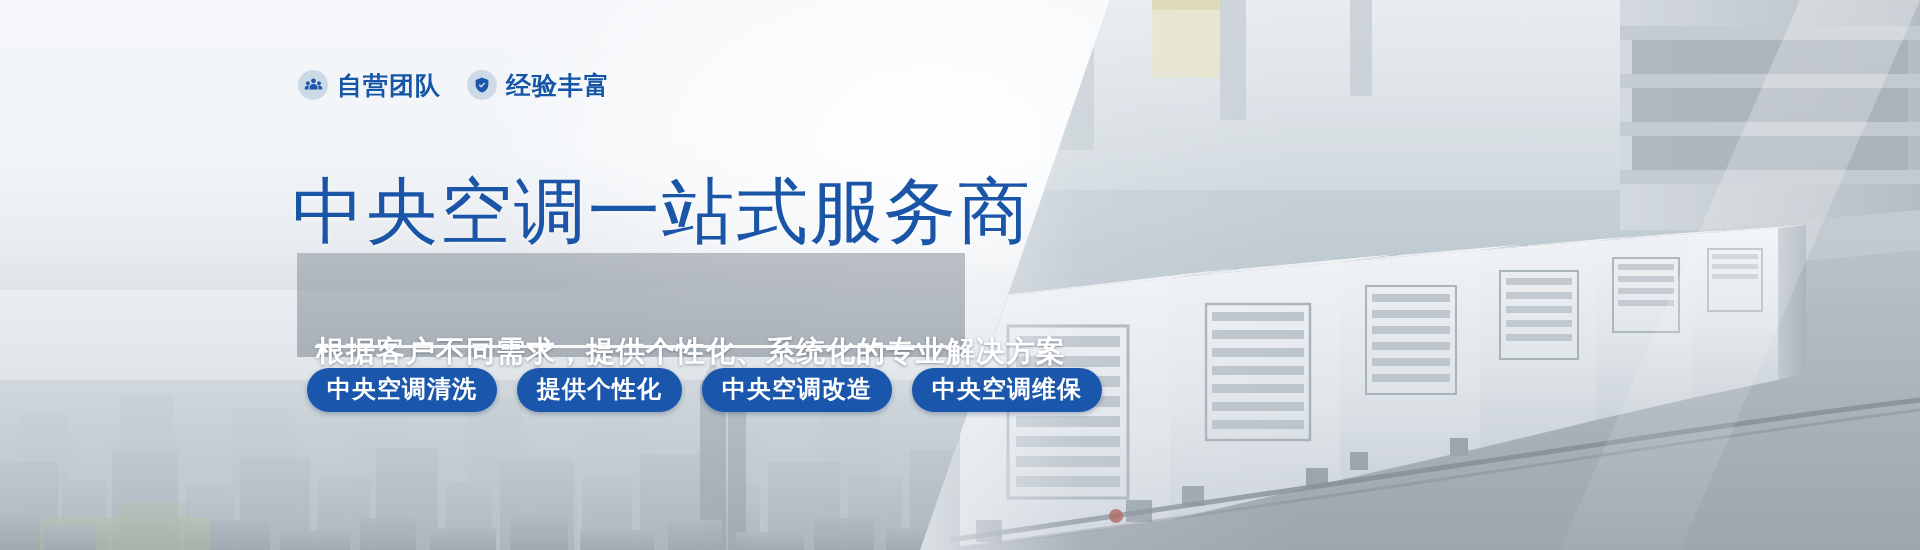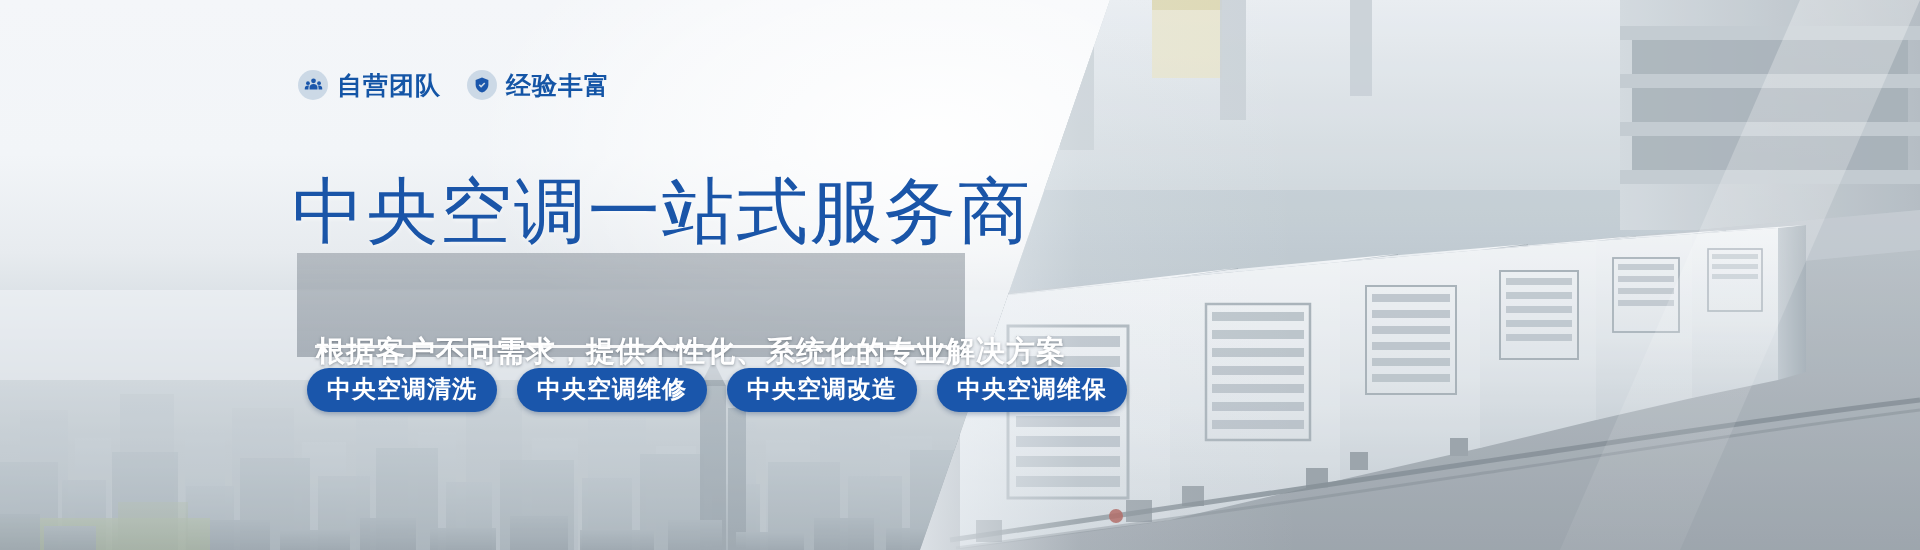--- a/index.html
+++ b/index.html
@@ -491,19 +491,19 @@
     </div>
 
     <h1 class="headline">中央空调一站式服务商</h1>
 
     <div class="panel"></div>
     <div class="subtitle">根据客户不同需求，提供个性化、系统化的专业解决方案</div>
     <div class="divider"></div>
 
     <div class="pills">
       <div class="pill">中央空调清洗</div>
-      <div class="pill">中央空调维修</div>
+      <div class="pill">提供个性化</div>
       <div class="pill">中央空调改造</div>
       <div class="pill">中央空调维保</div>
     </div>
 
   </div>
 </div>
 
 </body></html>

